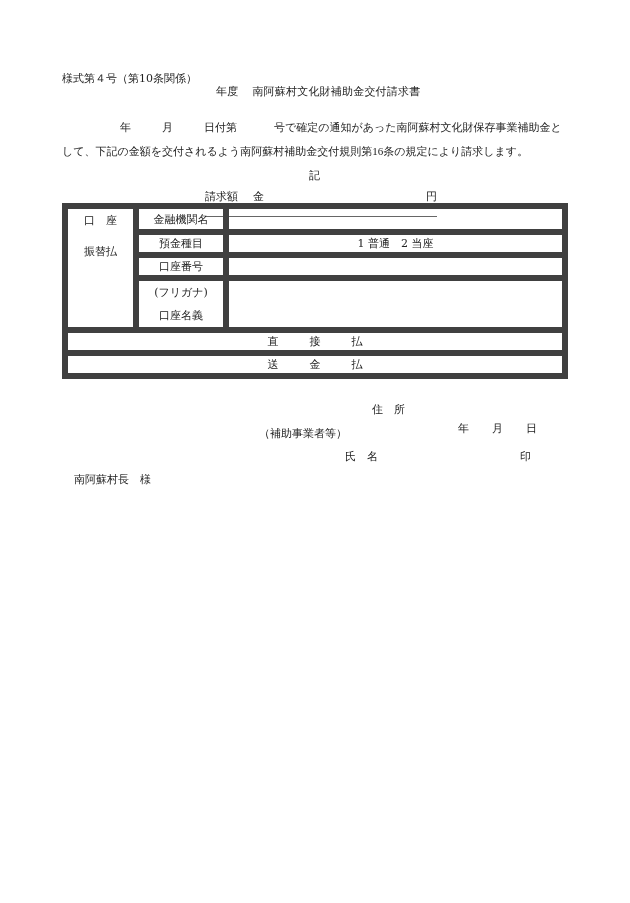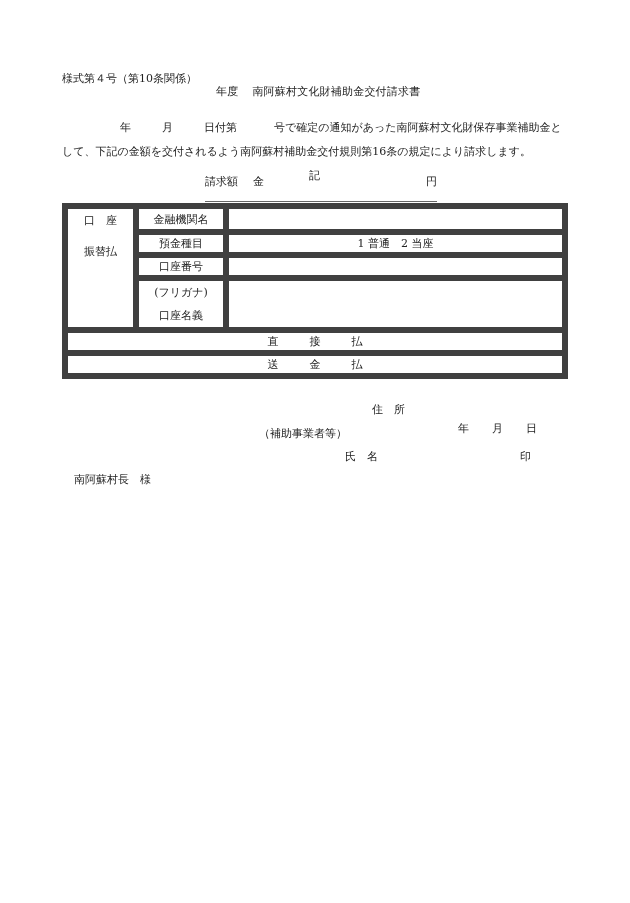--- a/index.html
+++ b/index.html
@@ -7,23 +7,23 @@
     width: 630px; height: 903px; position: relative; overflow: hidden;
     font-family: "DejaVu Serif", "Liberation Serif", serif;
     color: #222; font-size: 11px;
   }
   .abs { position: absolute; white-space: nowrap; line-height: 1; }
   .form-no { left: 62px; top: 73px; }
   .title { left: 216px; top: 86px; letter-spacing: 0.2px; }
   .title .gap { display: inline-block; width: 14px; }
   .line1 { left: 120px; top: 122px; }
   .line1 span { display: inline-block; }
-  .line2 { left: 62px; top: 146px; }
+  .line2 { left: 62px; top: 146px; font-family: Liberation Serif, serif; }
   .ki { left: 309px; top: 170px; }
-  .amount { left: 205px; top: 176px; width: 232px; border-bottom: 1px solid #666; padding-bottom: 14px; }
+  .amount { left: 205px; top: 191px; width: 232px; border-bottom: 1px solid #666; padding-bottom: 14px; }
   .amount .yen { position: absolute; right: 0; top: 0; }
   .amount .kin { position: absolute; left: 48px; top: 0; }
 
   table.acct {
     position: absolute; left: 62px; top: 203px; width: 500px;
     border-collapse: collapse; table-layout: fixed;
   }
   table.acct td {
     border: 6px solid #404040; padding: 0; text-align: center; vertical-align: middle;
     font-size: 11px; line-height: 1;

